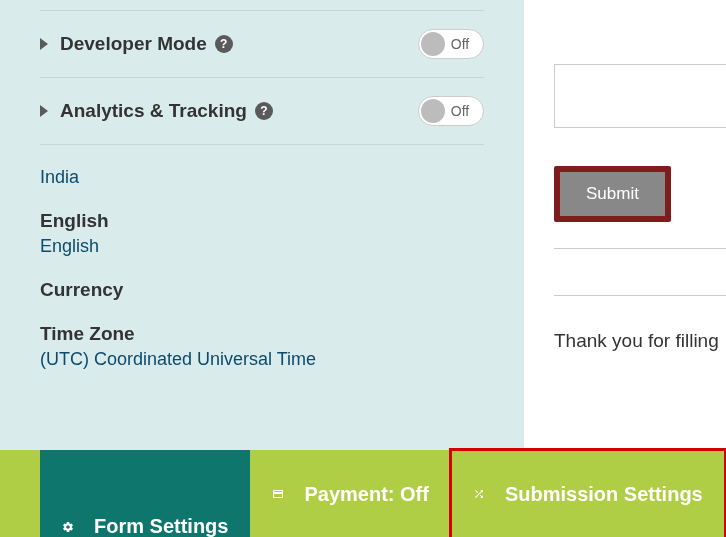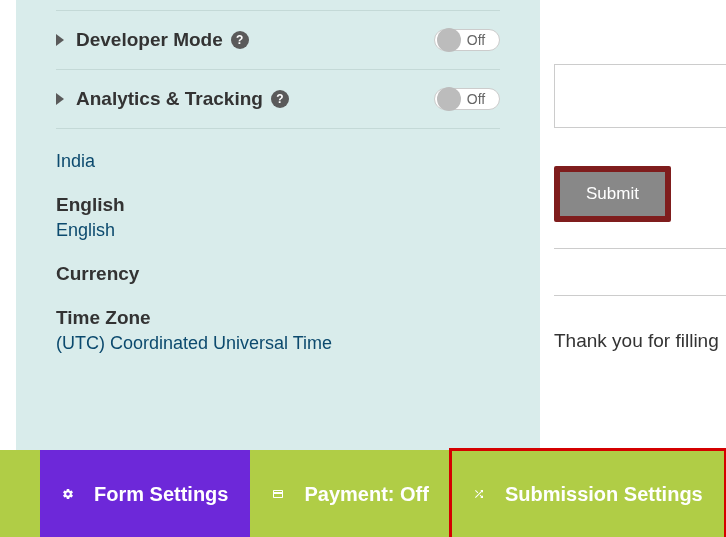--- a/index.html
+++ b/index.html
@@ -11,21 +11,21 @@
       background: #fff;
       position: relative;
     }
     .left-panel {
       background: #d9eceb;
       width: 524px;
       height: 450px;
       padding: 10px 40px 20px 40px;
       position: absolute;
       top: 0;
-      left: 16px;
+      left: 0;
     }
     .setting-row {
       display: flex;
       justify-content: space-between;
       align-items: center;
       padding: 18px 0;
       border-bottom: 1px solid #c4d9d7;
     }
     .setting-row:first-child { border-top: 1px solid #c4d9d7; }
     .setting-label {
@@ -42,21 +42,21 @@
       border-left: 8px solid #5a5a5a;
       margin-right: 12px;
     }
     .help-icon {
       width: 18px; height: 18px; border-radius: 50%;
       background: #5a5a5a; color: #fff; font-size: 12px;
       display: inline-flex; align-items: center; justify-content: center;
       margin-left: 8px; font-weight: 700;
     }
     .toggle {
-      width: 66px; height: 22px; border-radius: 30px;
+      width: 66px; height: 30px; border-radius: 30px;
       background: #fff; border: 1px solid #ccc;
       position: relative; display: flex; align-items: center;
       padding: 2px;
     }
     .toggle .knob {
       width: 24px; height: 24px; border-radius: 50%;
       background: #bcbcbc;
     }
     .toggle .state {
       flex: 1; text-align: center; font-size: 14px; color: #666;
@@ -113,21 +113,21 @@
       align-items: stretch;
       padding-left: 40px;
     }
     .tab {
       display: flex; align-items: center;
       padding: 0 22px;
       color: #fff; font-size: 20px; font-weight: 700;
       cursor: pointer;
       white-space: nowrap;
     }
-    .tab.active { background: #6d28d9; }
+    .tab.active { background: #0f766e; align-items: flex-end; }
     .tab.highlight { outline: 3px solid #d40000; outline-offset: -1px; }
     .tab svg, .tab .ico { margin-right: 10px; }
     .ico { display: inline-flex; width: 22px; height: 22px; fill: #fff; color:#fff; }
   </style>
 </head>
 <body>
 
 <div class="left-panel">
 
   <div class="setting-row">

